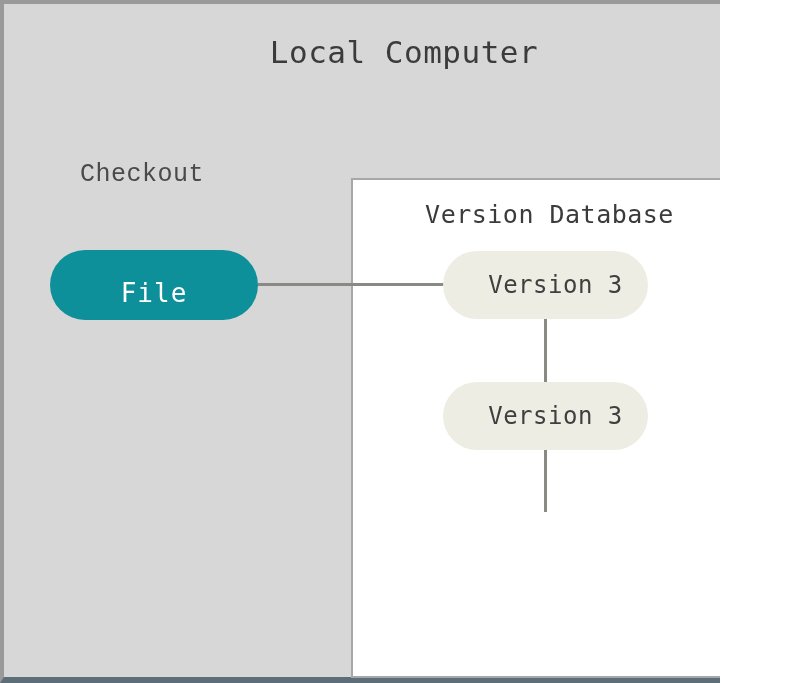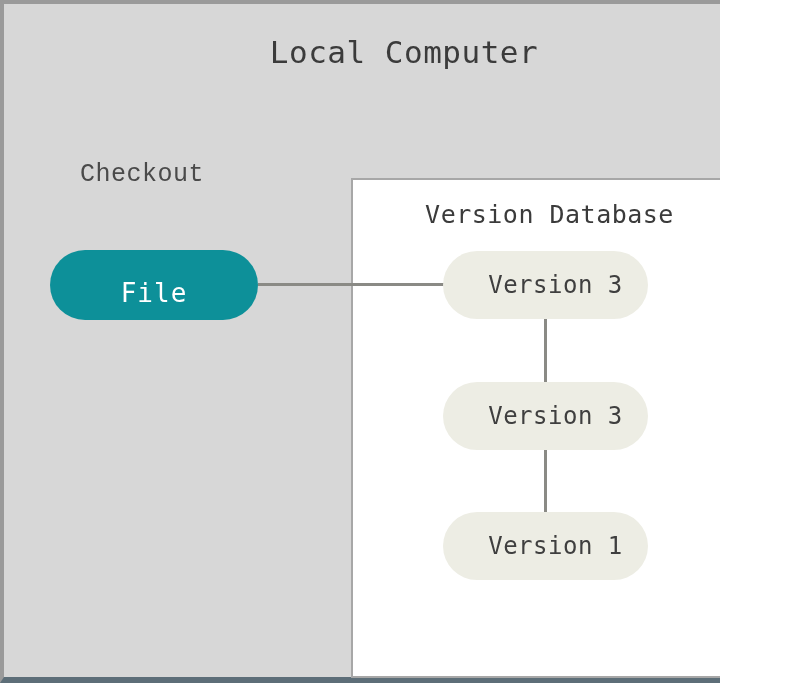--- a/index.html
+++ b/index.html
@@ -170,17 +170,14 @@
   <div class="connector-v" id="connector-v-1"></div>
 
   <div class="version-pill" id="version-pill-0">
     <span class="version-label">Version 3</span>
   </div>
 
   <div class="version-pill" id="version-pill-1">
     <span class="version-label">Version 3</span>
   </div>
 
-  <div class="version-pill" id="version-pill-2">
-    <span class="version-label">Version 1</span>
-  </div>
 
 </div>
 
 </body></html>

